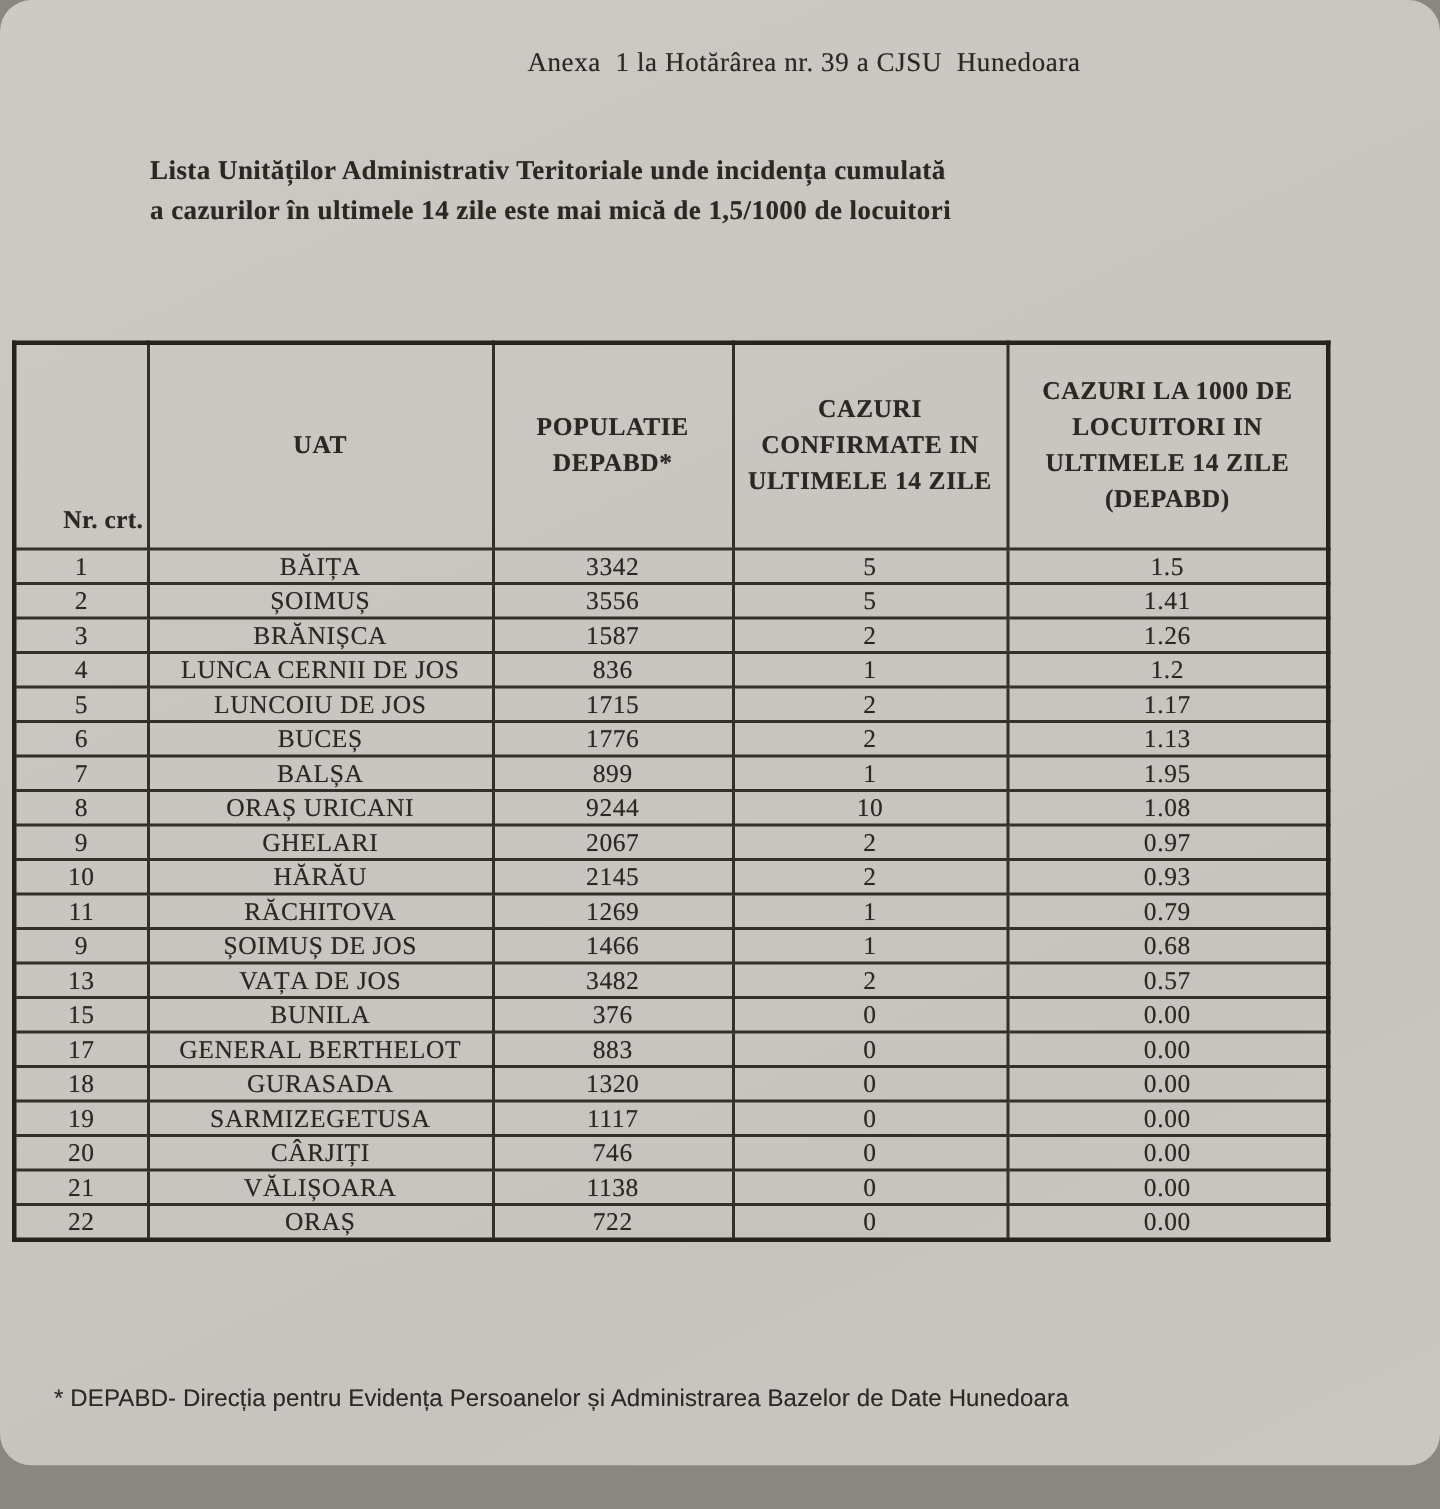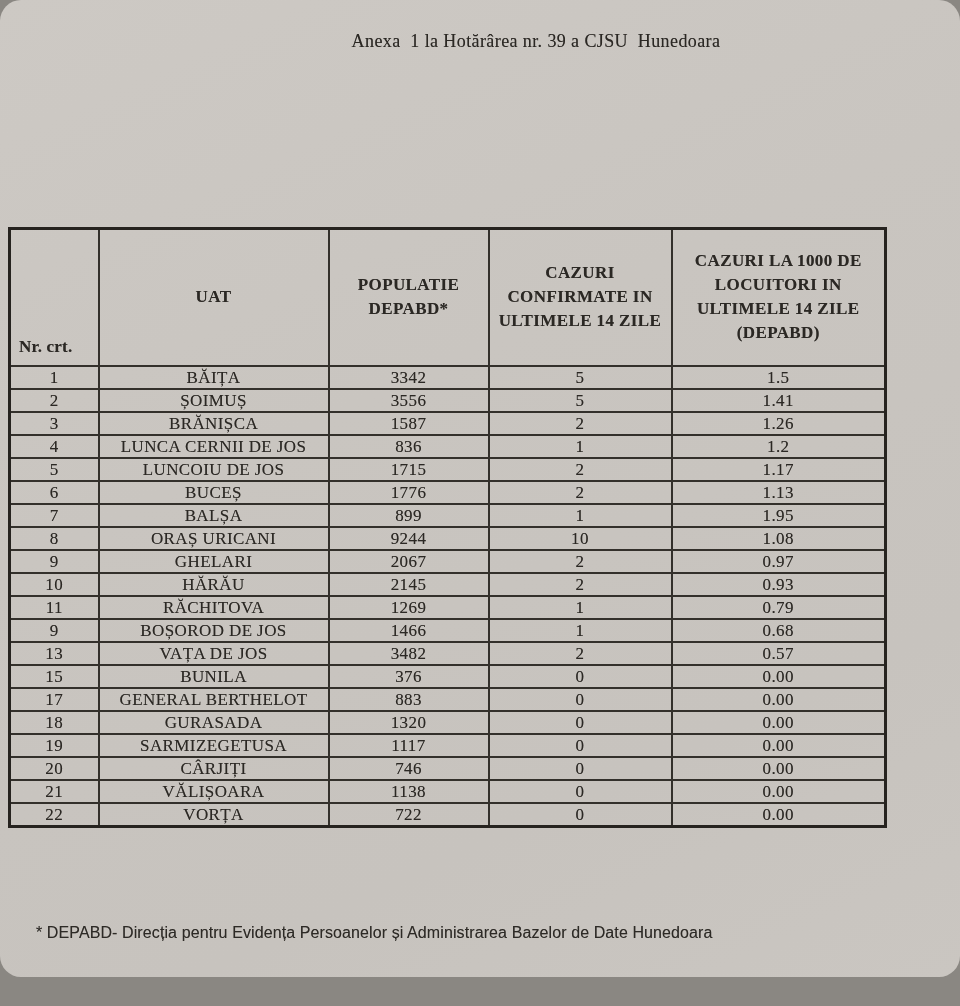--- a/index.html
+++ b/index.html
@@ -60,21 +60,21 @@
   .uat-table th {
     font-weight: bold;
     font-size: 17px;
     line-height: 24px;
     text-align: center;
     vertical-align: middle;
     letter-spacing: 0.4px;
     padding: 2px 6px;
   }
   .uat-table th.th-nr {
-    text-align: left;
+    text-align: right;
     vertical-align: bottom;
     padding: 0 2px 6px 8px;
     letter-spacing: 0.2px;
   }
   .uat-table td {
     height: 21px;
     padding: 0 4px;
     font-size: 17px;
     line-height: 21px;
     text-align: center;
@@ -93,20 +93,24 @@
     text-shadow: 0 0 0.4px rgba(45, 42, 38, 0.4);
   }
 </style>
 </head>
 <body>
 
 <div class="page">
 
   <div class="annex">Anexa  1 la Hotărârea nr. 39 a CJSU  Hunedoara</div>
 
+  <div class="doc-title">
+    <div>Lista Unităților Administrativ Teritoriale unde incidența cumulată</div>
+    <div>a cazurilor în ultimele 14 zile este mai mică de 1,5/1000 de locuitori</div>
+  </div>
 
   <table class="uat-table">
     <colgroup>
       <col style="width:89px">
       <col style="width:230px">
       <col style="width:160px">
       <col style="width:183px">
       <col style="width:214px">
     </colgroup>
     <thead>
@@ -191,21 +195,21 @@
     </tr>
         <tr>
       <td>11</td>
       <td>RĂCHITOVA</td>
       <td>1269</td>
       <td>1</td>
       <td>0.79</td>
     </tr>
         <tr>
       <td>9</td>
-      <td>BOȘOROD DE JOS</td>
+      <td>ȘOIMUȘ DE JOS</td>
       <td>1466</td>
       <td>1</td>
       <td>0.68</td>
     </tr>
         <tr>
       <td>13</td>
       <td>VAȚA DE JOS</td>
       <td>3482</td>
       <td>2</td>
       <td>0.57</td>
@@ -247,21 +251,21 @@
     </tr>
         <tr>
       <td>21</td>
       <td>VĂLIȘOARA</td>
       <td>1138</td>
       <td>0</td>
       <td>0.00</td>
     </tr>
         <tr>
       <td>22</td>
-      <td>VORȚA</td>
+      <td>ORAȘ</td>
       <td>722</td>
       <td>0</td>
       <td>0.00</td>
     </tr>
       </tbody>
   </table>
 
   <div class="footnote">* DEPABD- Direcția pentru Evidența Persoanelor și Administrarea Bazelor de Date Hunedoara</div>
 
 </div>

